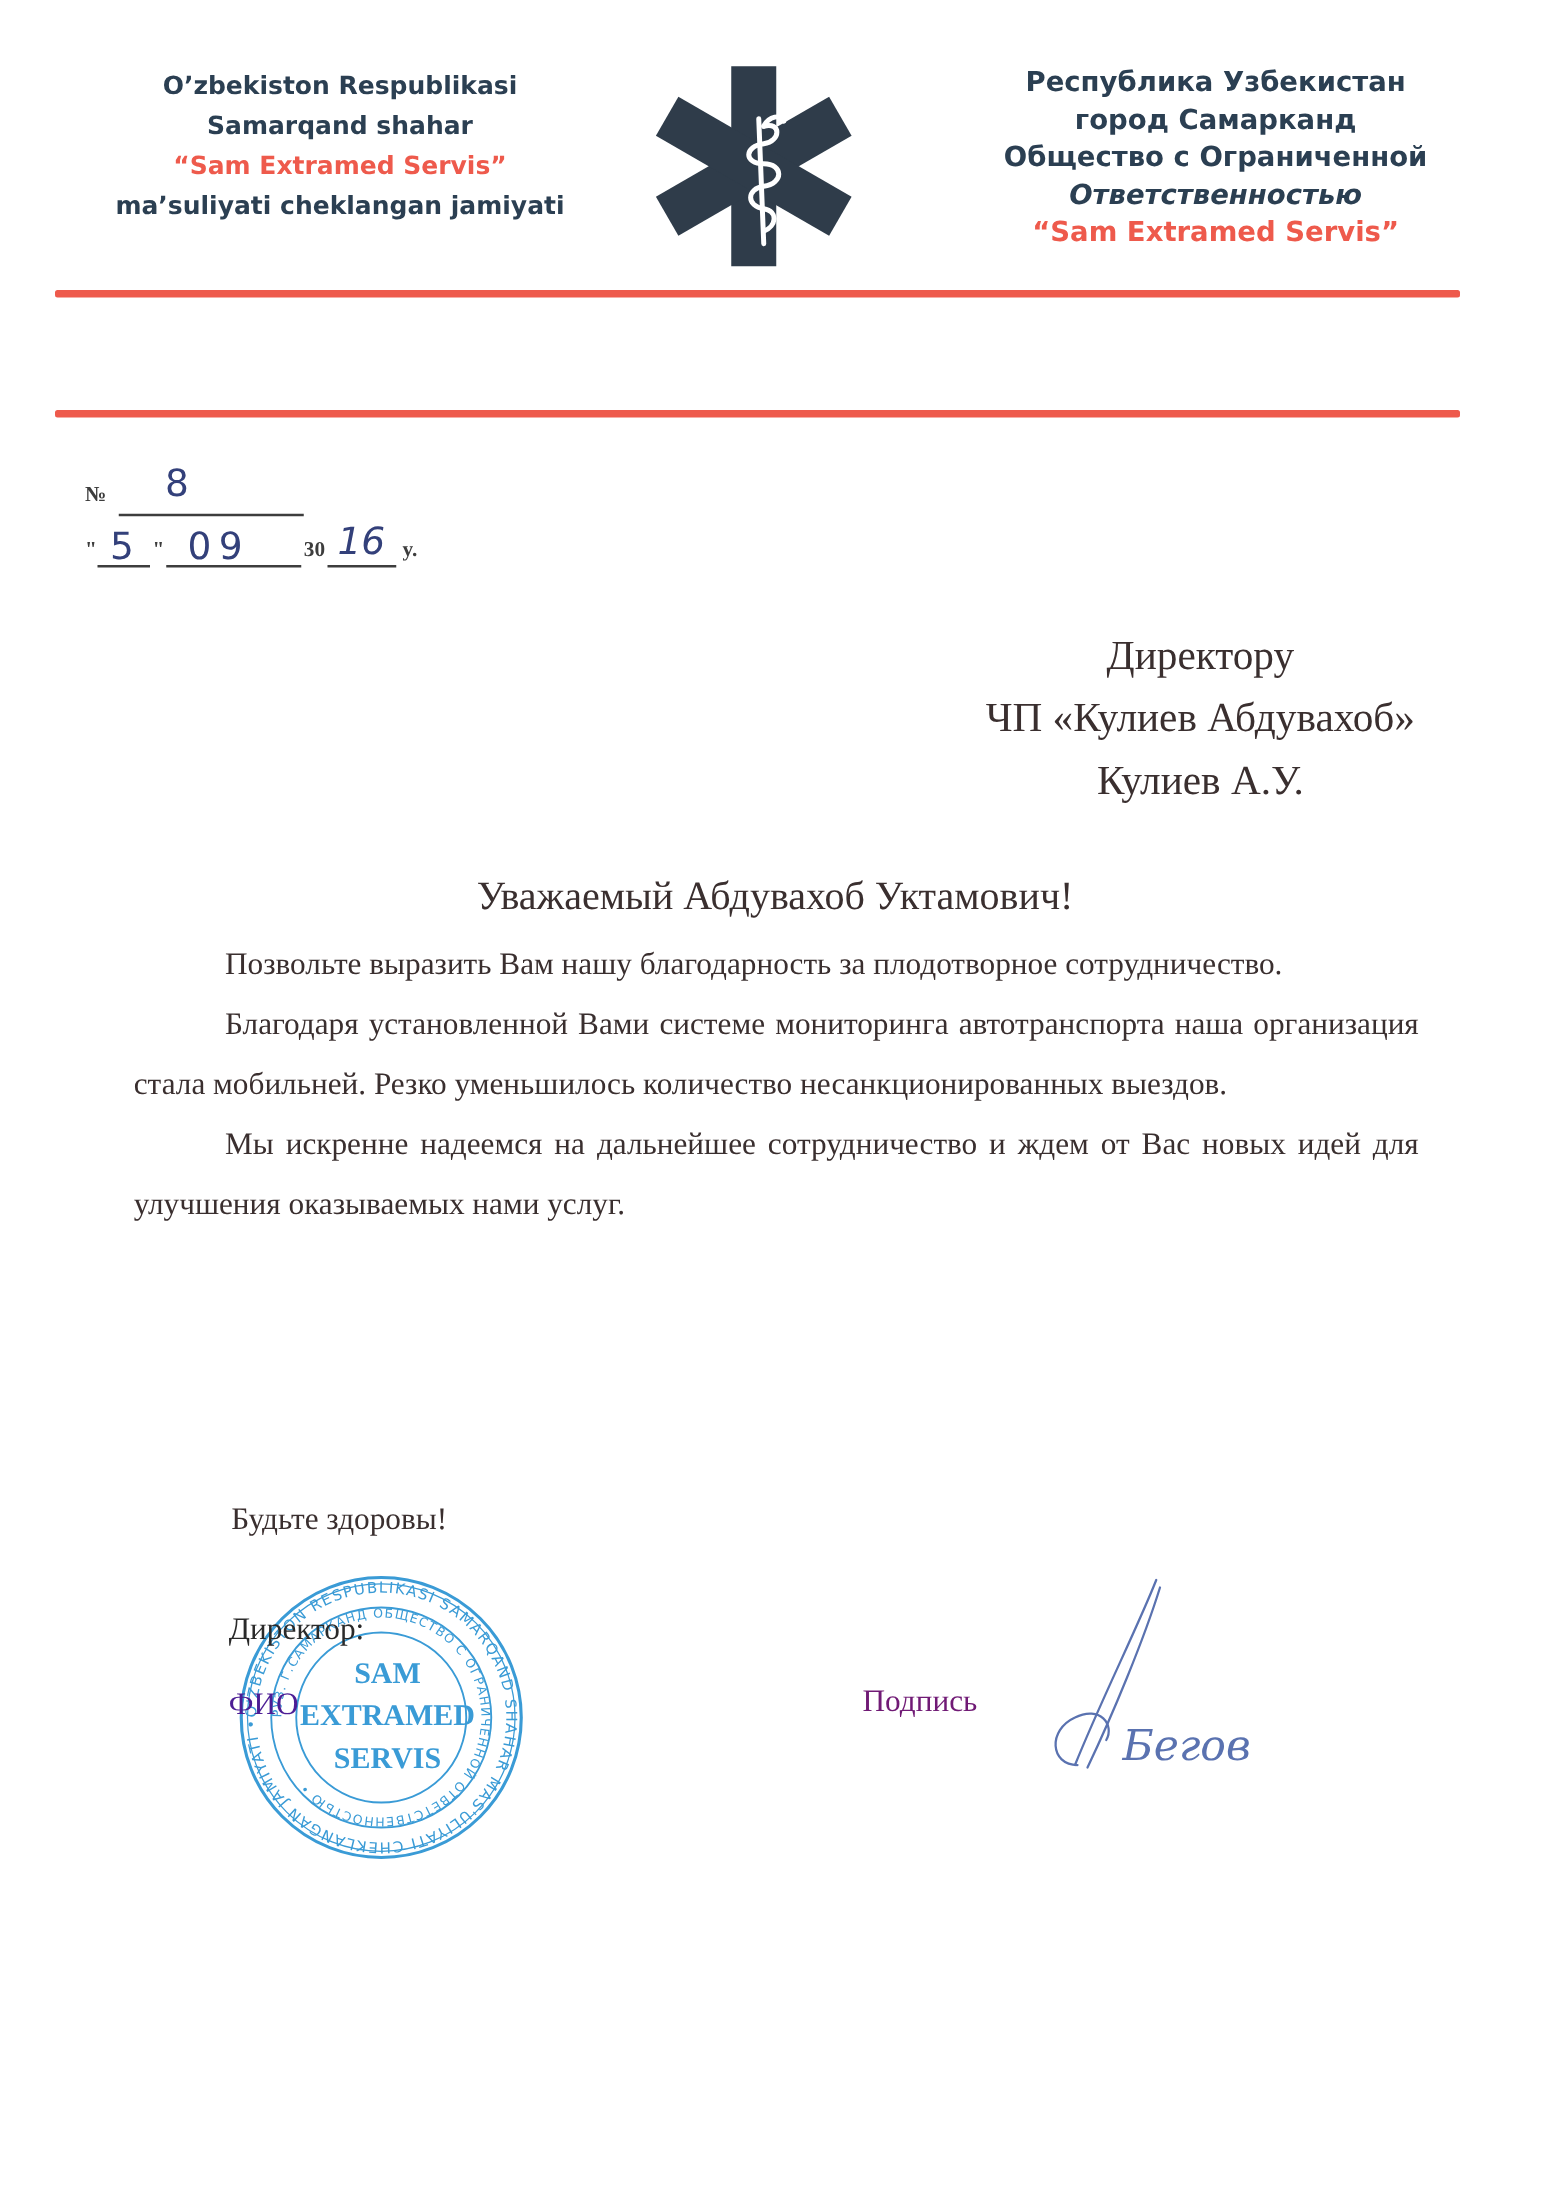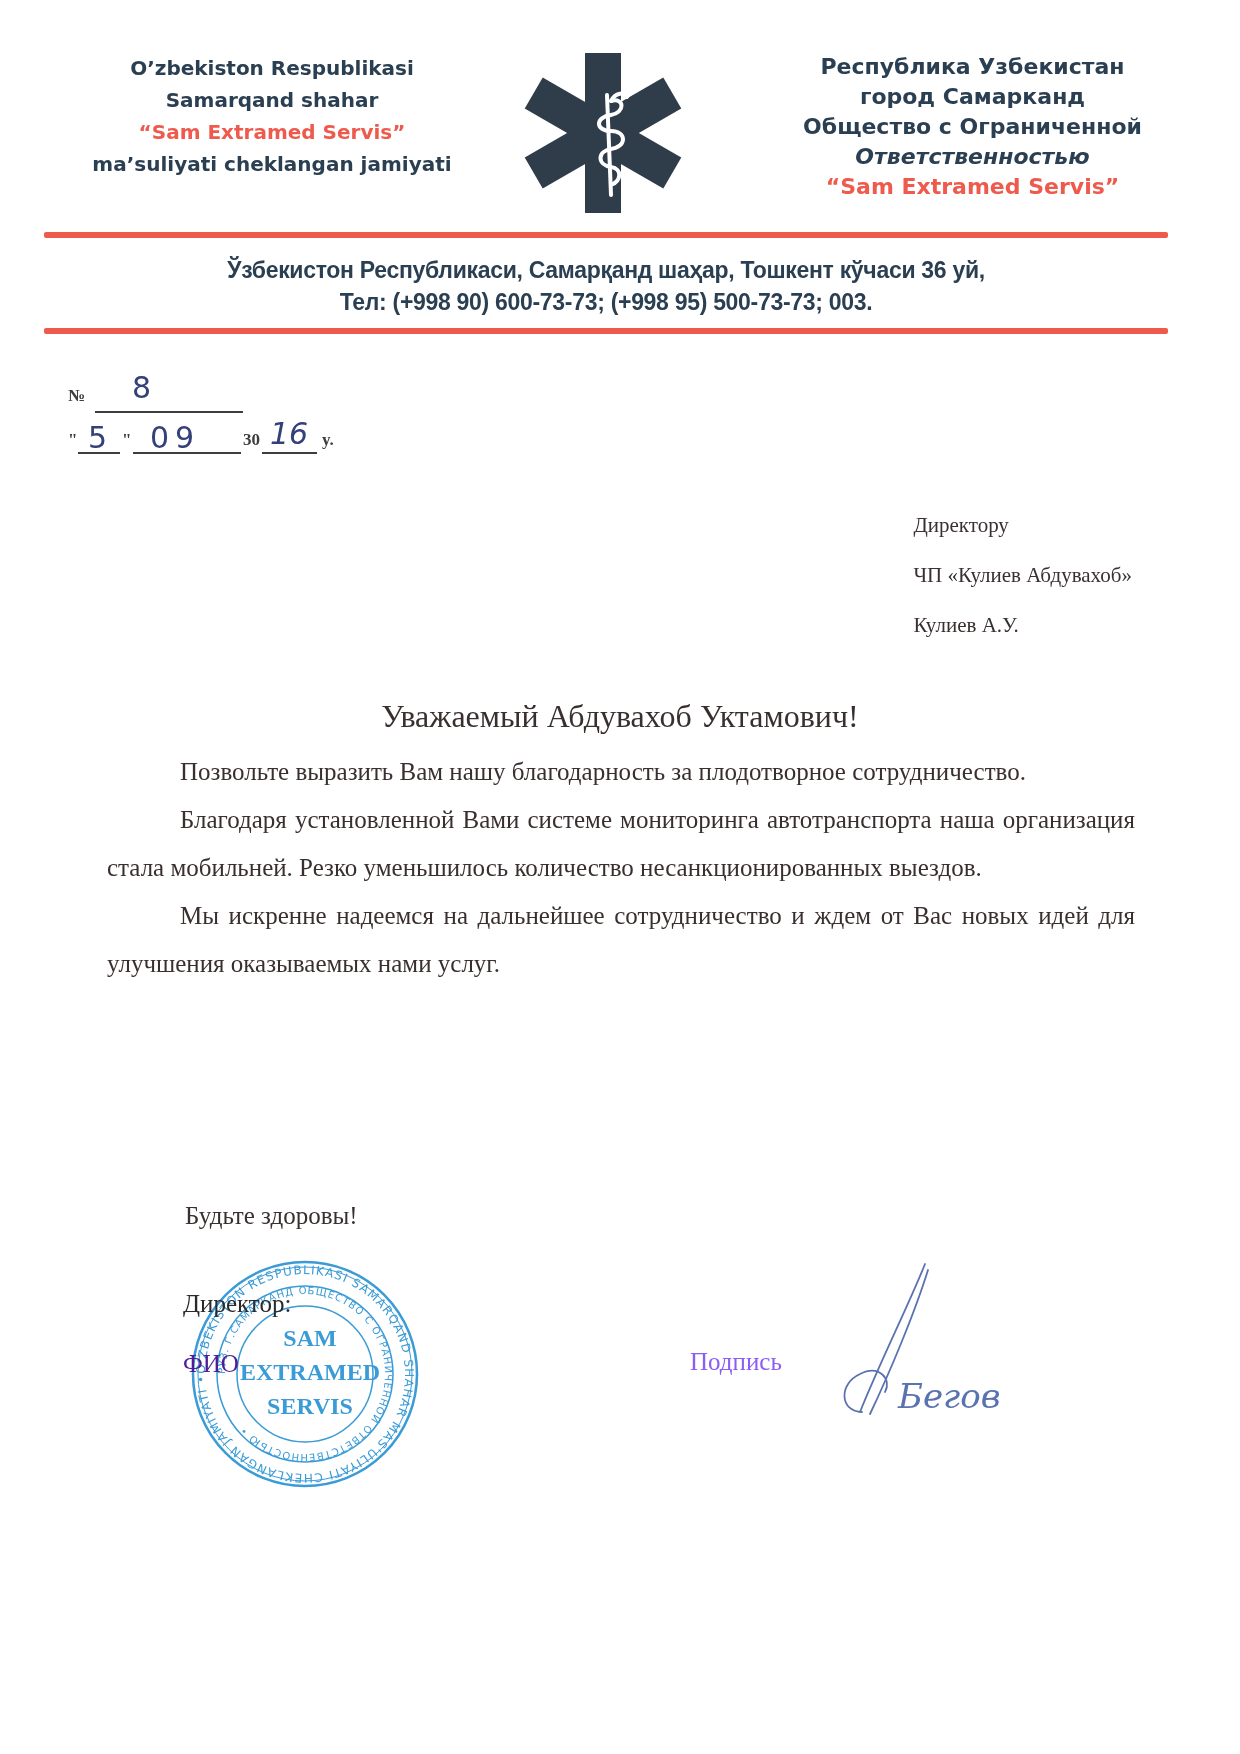--- a/index.html
+++ b/index.html
@@ -33,39 +33,39 @@
       font-family: "Liberation Sans", sans-serif; font-weight: bold;
       font-size: 23px; line-height: 32px; color: #2b3f52;
       letter-spacing: -0.3px;
     }
 
     .regline { position: absolute; font-family: "Liberation Serif", serif; font-weight: bold; color: #3d3d3d; font-size: 17px; }
     .hand { position: absolute; font-family: "DejaVu Sans", sans-serif; color: #33407a; font-size: 30px; font-weight: normal; }
     .uline { position: absolute; height: 2px; background: #3d3d3d; }
 
     .recipient {
-      position: absolute; right: 108px; top: 500px; text-align: left;
-      font-family: "Liberation Serif", serif; font-size: 21px; line-height: 50px; color: #3a2f2f;
+      position: absolute; right: 108px; top: 500px; text-align: center;
+      font-family: "Liberation Serif", serif; font-size: 33px; line-height: 50px; color: #3a2f2f;
     }
 
     .body-text {
       position: absolute; left: 107px; width: 1028px;
       font-family: "Liberation Serif", serif; font-size: 25px; line-height: 48px; color: #3a2f2f;
     }
     .salutation { position: absolute; left: 0; width: 1240px; top: 698px; text-align: center;
       font-family: "Liberation Serif", serif; font-size: 32px; color: #3a2f2f; }
     .para { text-align: justify; text-align-last: left; text-indent: 73px; margin: 0; }
 
     .closing { position: absolute; left: 185px; top: 1202px; font-family: "Liberation Serif", serif; font-size: 25px; color: #3a2f2f; }
 
     .stamp { position: absolute; left: 160px; top: 1254px; width: 290px; height: 240px; }
 
     .dir-label { position: absolute; left: 183px; top: 1290px; font-family: "Liberation Serif", serif; font-size: 25px; color: #2a2a2a; }
     .fio-label { position: absolute; left: 183px; top: 1350px; font-family: "Liberation Serif", serif; font-size: 25px; color: #4c1d95; text-align: right; }
-    .sign-label { position: absolute; left: 690px; top: 1348px; font-family: "Liberation Serif", serif; font-size: 25px; color: #8b5cf6; }
+    .sign-label { position: absolute; left: 690px; top: 1348px; font-family: "Liberation Serif", serif; font-size: 25px; color: #701a75; }
     .signature { position: absolute; left: 820px; top: 1262px; width: 230px; height: 170px; }
   </style>
 </head>
 <body>
 
 <div class="page">
 
   <div class="hdr-left">
     <div>O’zbekiston Respublikasi</div>
     <div>Samarqand shahar</div>
@@ -88,24 +88,20 @@
 
   <div class="hdr-right">
     <div>Республика Узбекистан</div>
     <div>город Самарканд</div>
     <div>Общество с Ограниченной</div>
     <div class="hdr-italic">Ответственностью</div>
     <div class="hdr-red">“Sam Extramed Servis”</div>
   </div>
 
   <div class="rule r1"></div>
-  <div class="address">
-    <div>Ўзбекистон Республикаси, Самарқанд шаҳар, Тошкент кўчаси 36 уй,</div>
-    <div>Тел: (+998 90) 600-73-73; (+998 95) 500-73-73; 003.</div>
-  </div>
   <div class="rule r2"></div>
 
   <span class="regline" style="left:68px; top:386px;">№</span>
   <div class="uline" style="left:95px; top:411px; width:148px;"></div>
   <span class="hand" style="left:132px; top:370px;">8</span>
 
   <span class="regline" style="left:68px; top:430px;">"</span>
   <div class="uline" style="left:78px; top:452px; width:42px;"></div>
   <span class="hand" style="left:88px; top:420px;">5</span>
   <span class="regline" style="left:122px; top:430px;">"</span>

